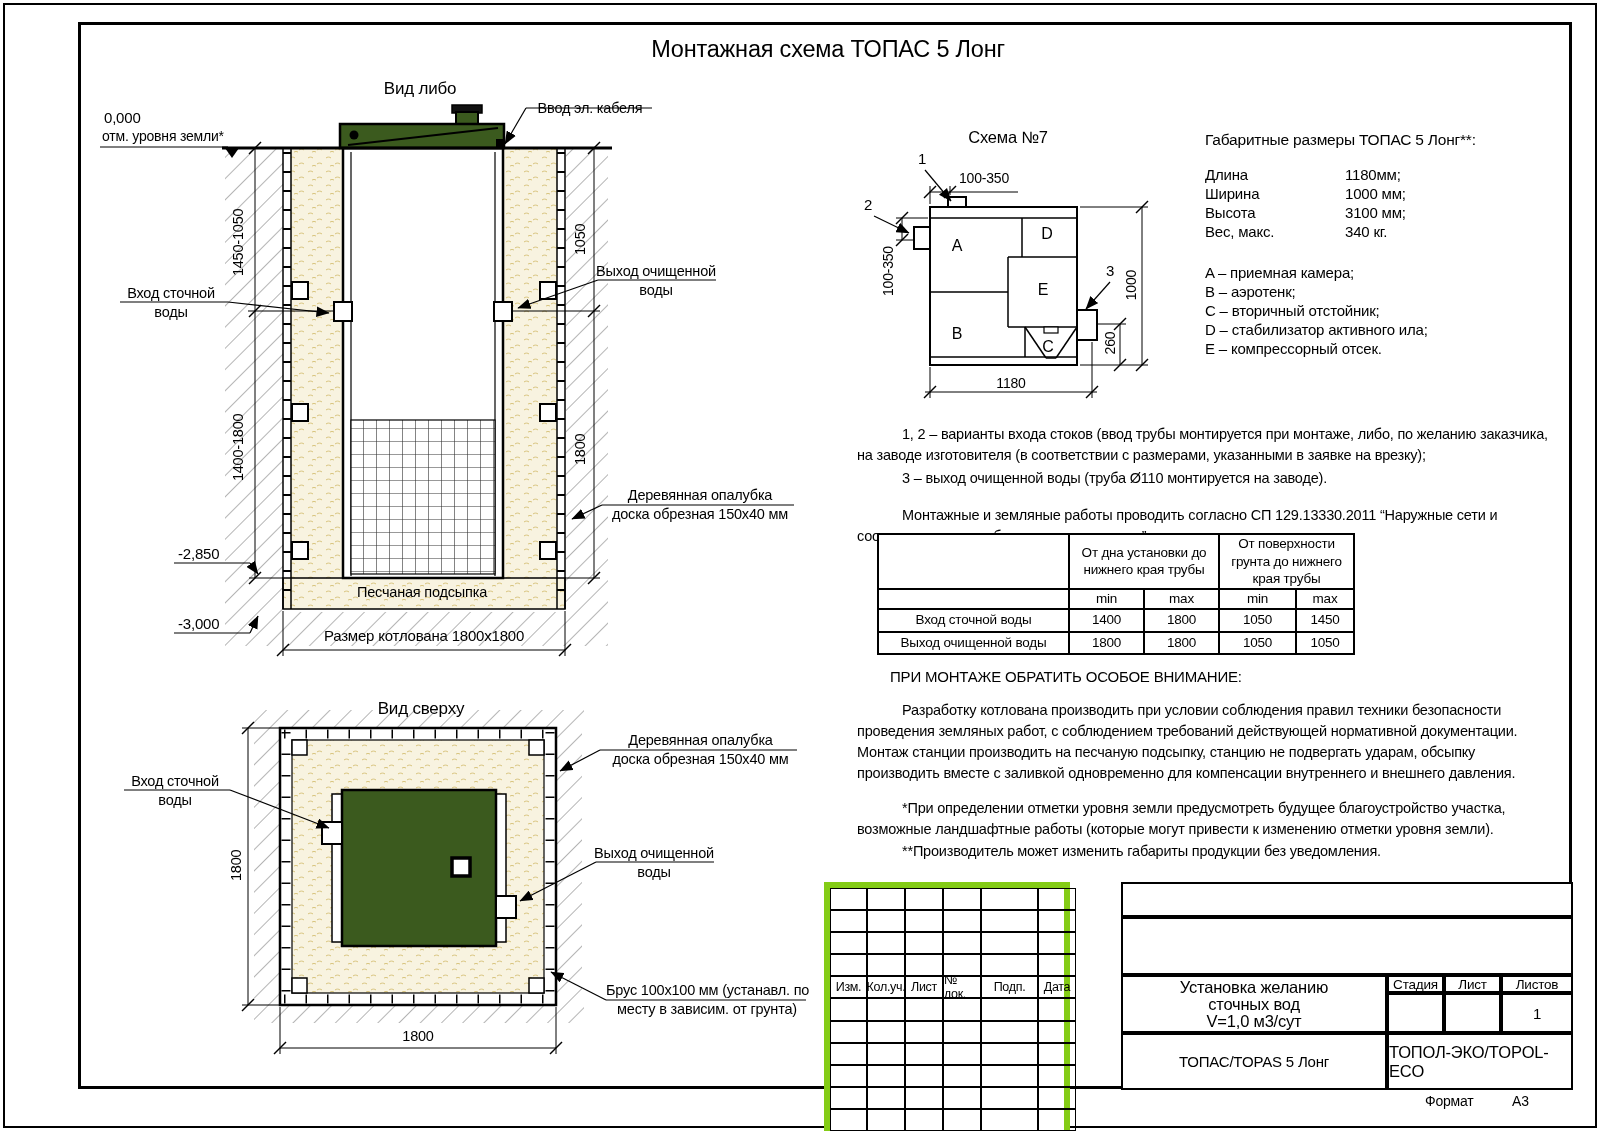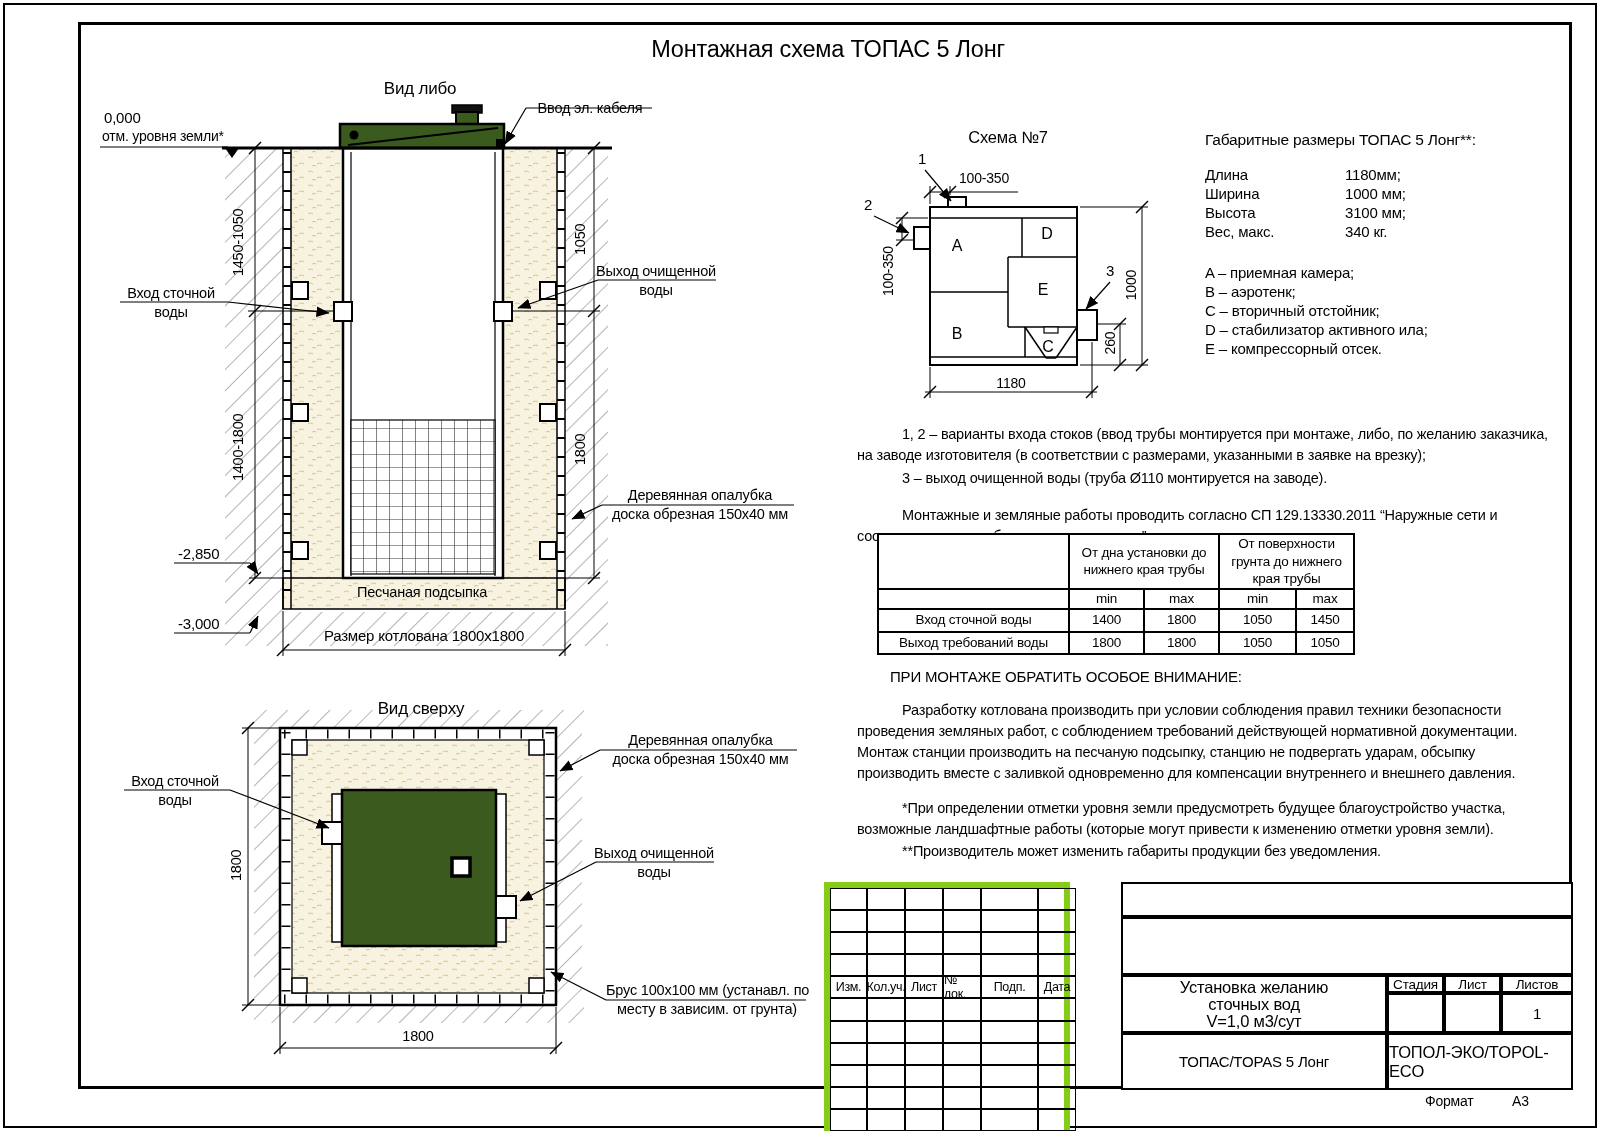--- a/index.html
+++ b/index.html
@@ -326,21 +326,21 @@
       <td>max</td>
     </tr>
     <tr style="height:23px">
       <td>Вход сточной воды</td>
       <td>1400</td>
       <td>1800</td>
       <td>1050</td>
       <td>1450</td>
     </tr>
     <tr style="height:22px">
-      <td>Выход требований воды</td>
+      <td>Выход очищенной воды</td>
       <td>1800</td>
       <td>1800</td>
       <td>1050</td>
       <td>1050</td>
     </tr>
   </tbody>
     </table>
 
   <div class="t" style="left:890px;top:668px;font-size:15px">ПРИ МОНТАЖЕ ОБРАТИТЬ ОСОБОЕ ВНИМАНИЕ:</div>
   <p class="para" style="left:845px;top:688px;width:697px">Разработку котлована производить при условии соблюдения правил техники безопасности проведения земляных работ, с соблюдением требований действующей нормативной документации. Монтаж станции производить на песчаную подсыпку, станцию не подвергать ударам, обсыпку производить вместе с заливкой одновременно для компенсации внутреннего и внешнего давления.</p>

